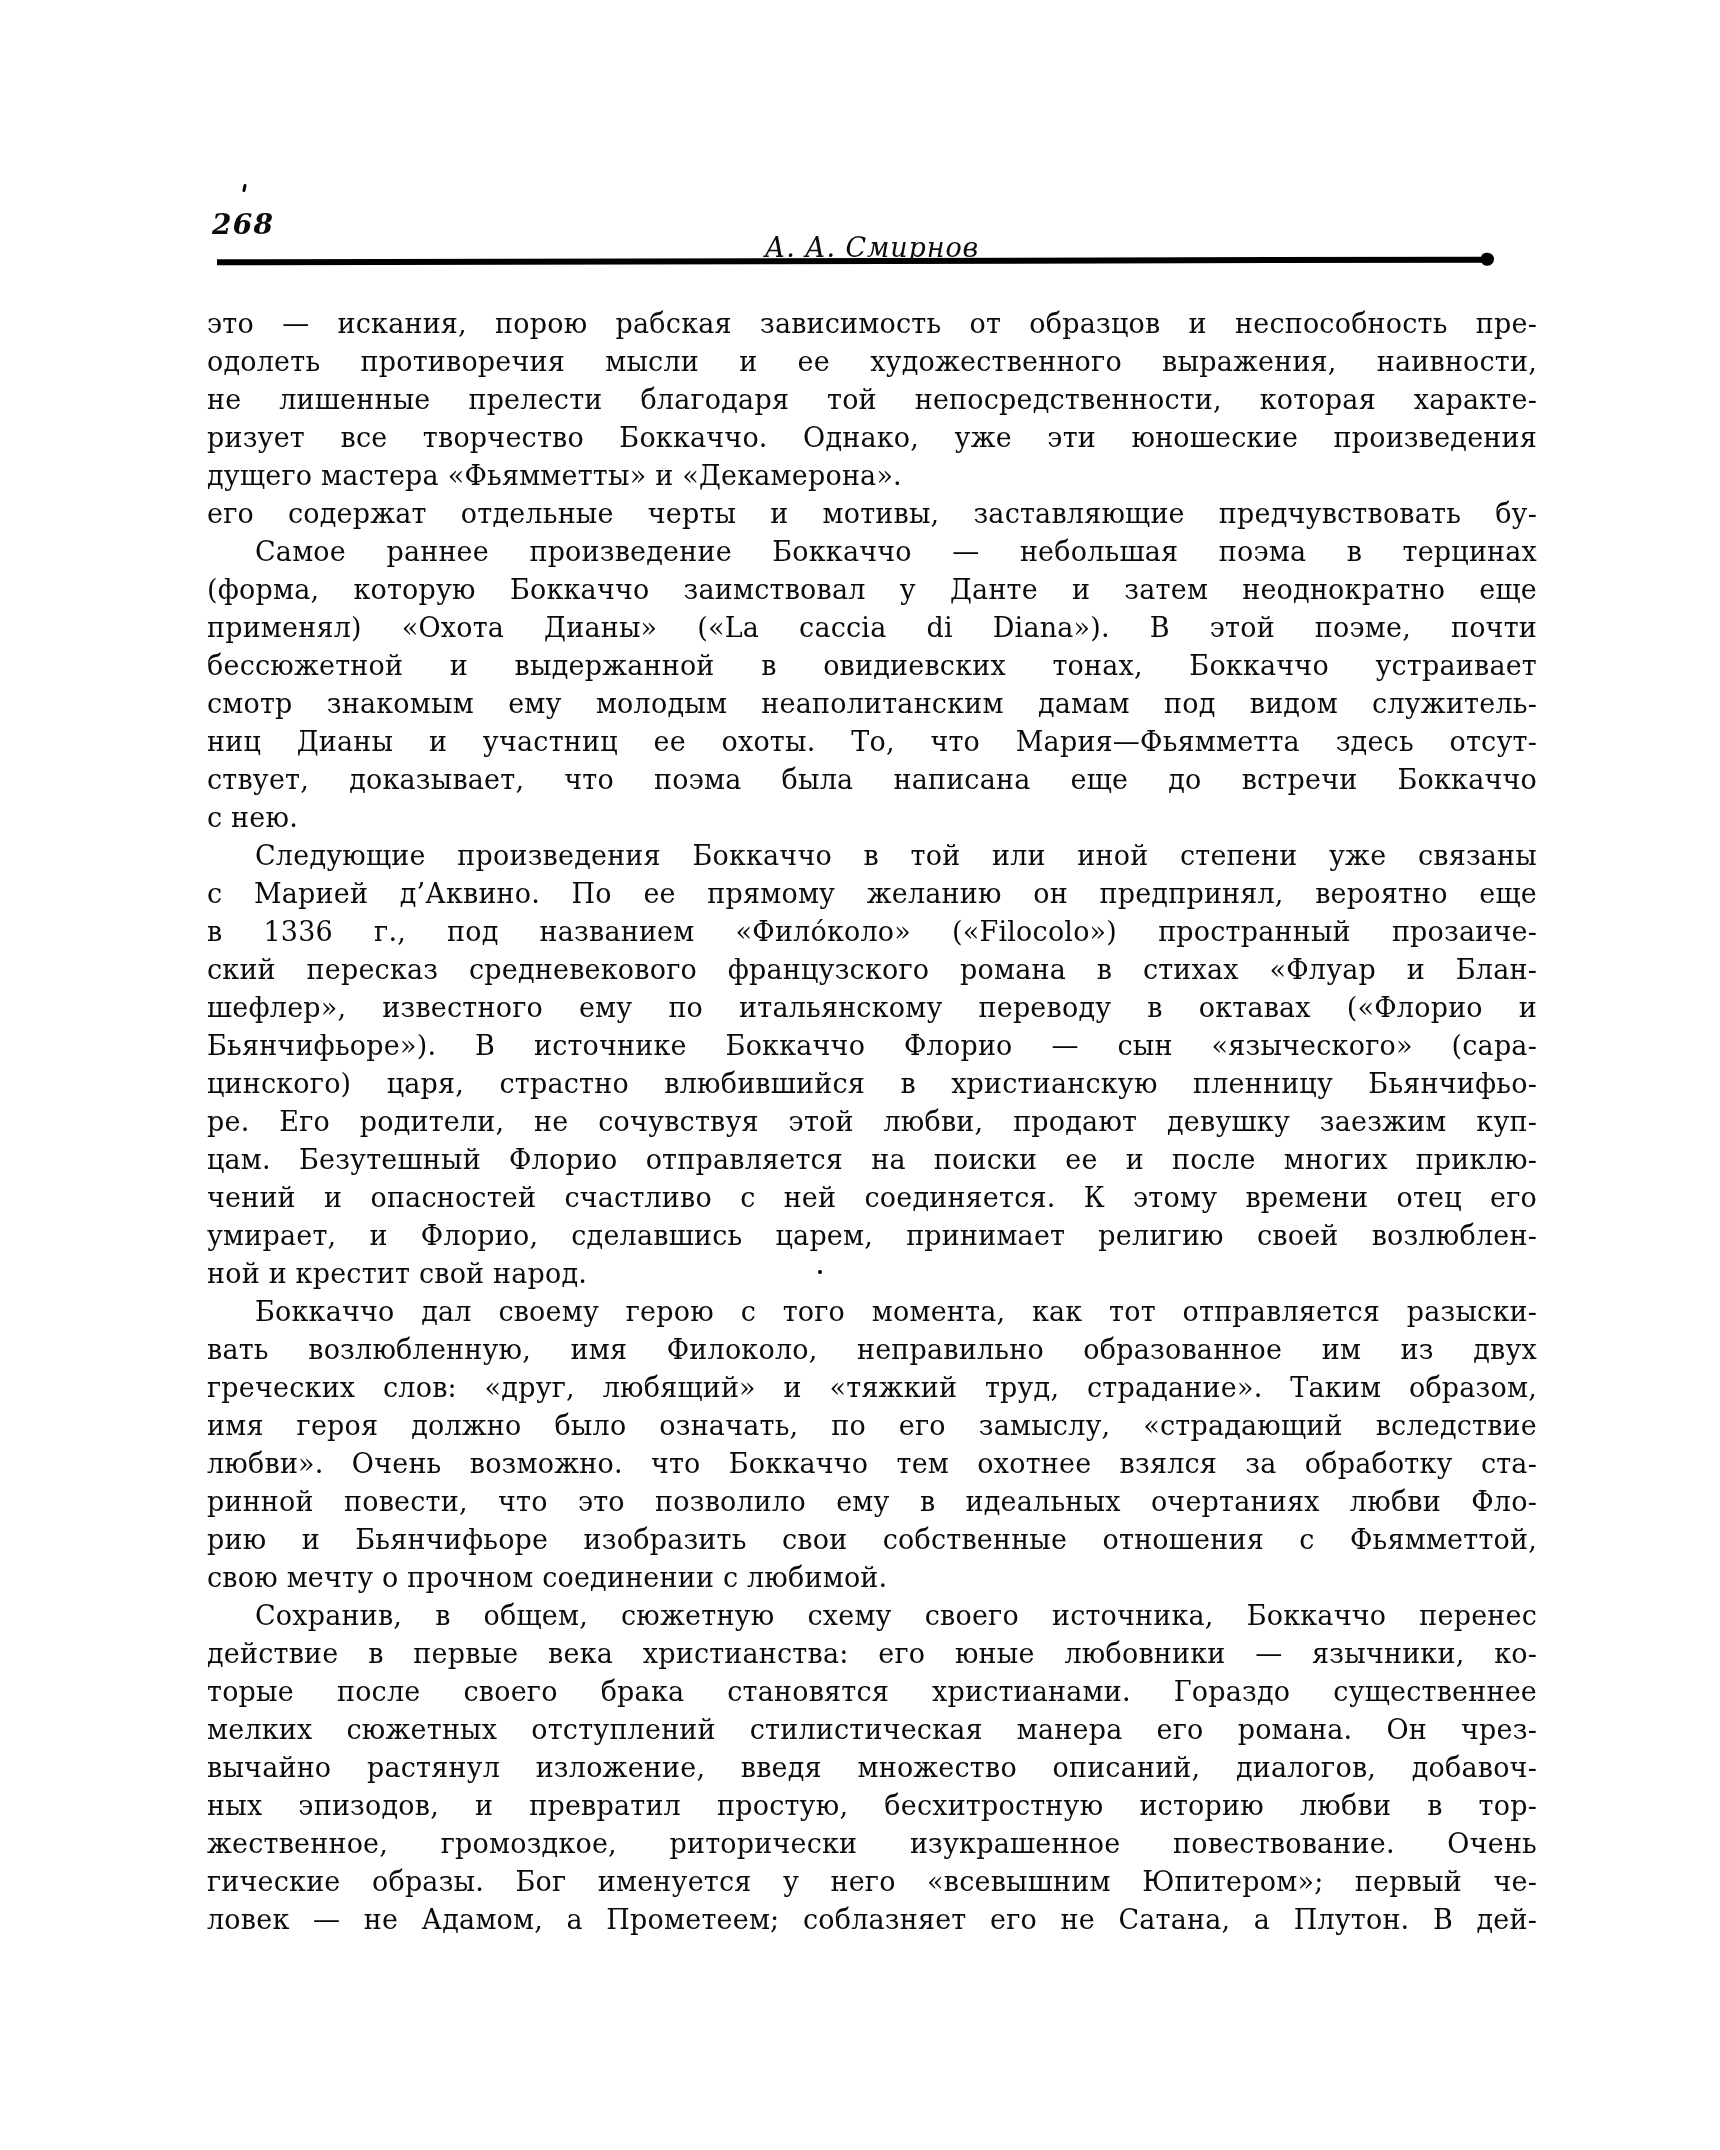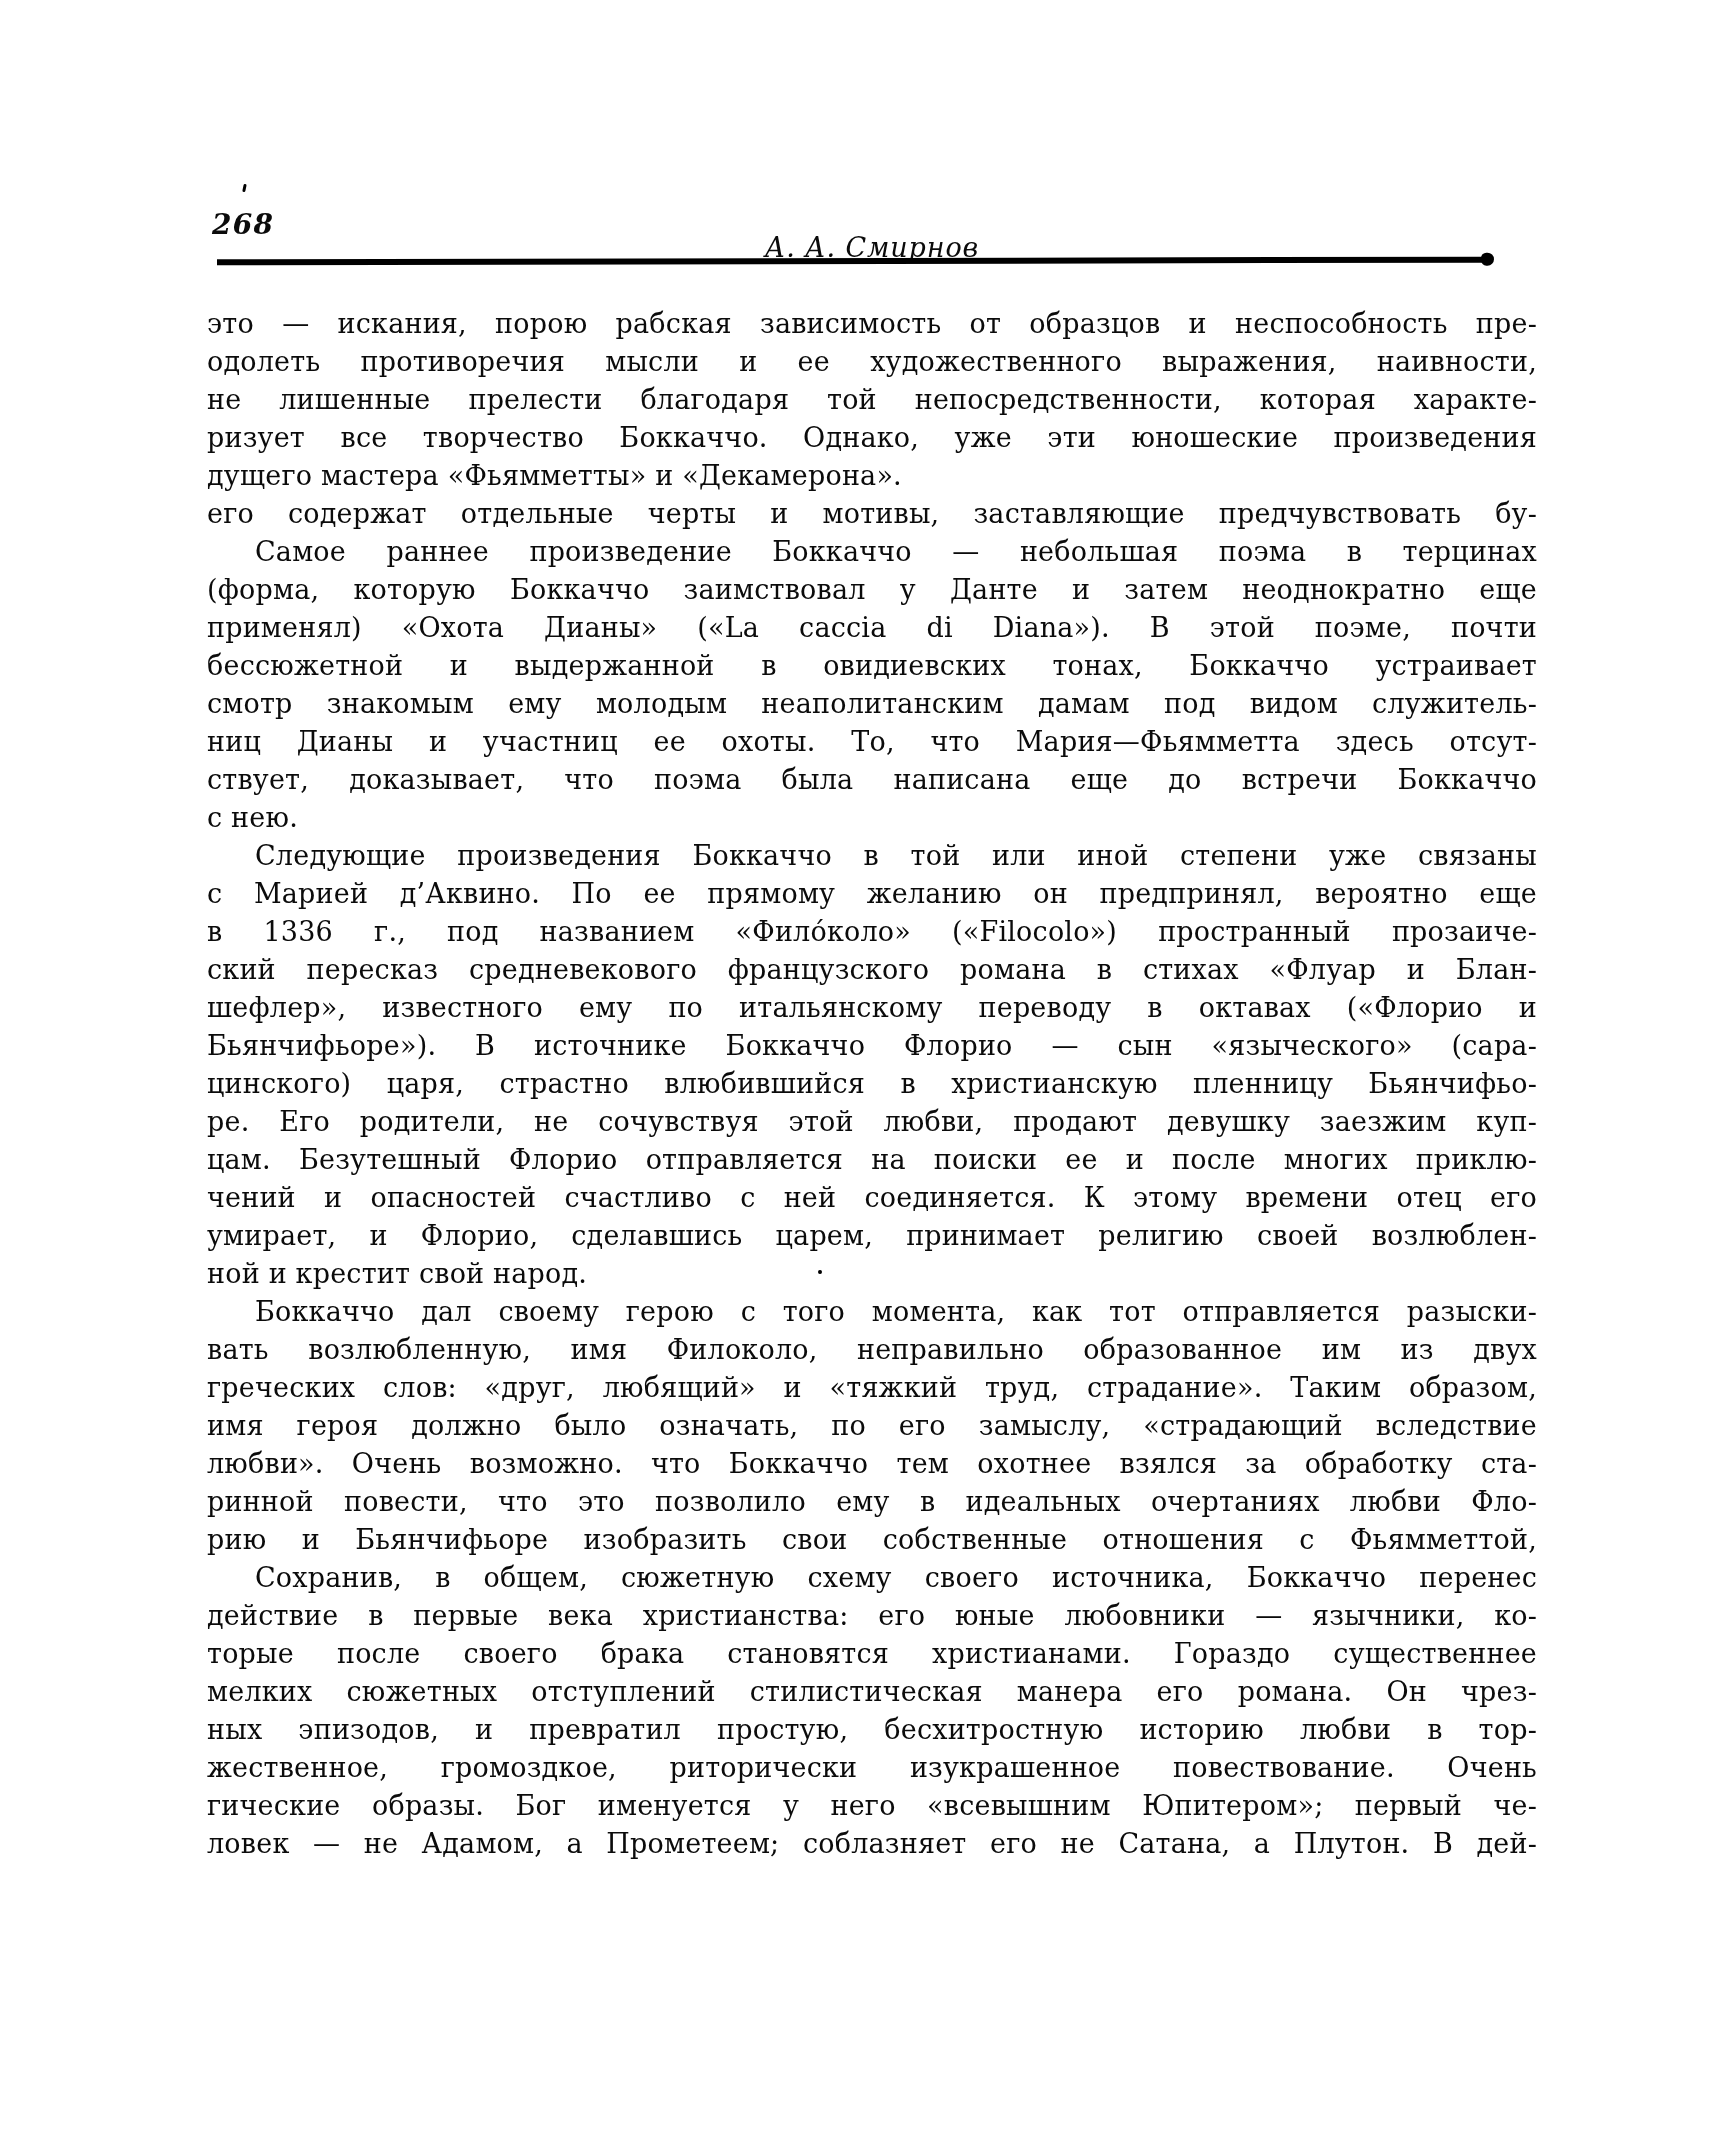--- a/index.html
+++ b/index.html
@@ -141,24 +141,26 @@
       <div class="line">чений и опасностей счастливо с ней соединяется. К этому времени отец его</div>
       <div class="line">умирает, и Флорио, сделавшись царем, принимает религию своей возлюблен-</div>
       <div class="line para-end">ной и крестит свой народ.</div>
       <div class="line indent">Боккаччо дал своему герою с того момента, как тот отправляется разыски-</div>
       <div class="line">вать возлюбленную, имя Филоколо, неправильно образованное им из двух</div>
       <div class="line">греческих слов: «друг, любящий» и «тяжкий труд, страдание». Таким образом,</div>
       <div class="line">имя героя должно было означать, по его замыслу, «страдающий вследствие</div>
       <div class="line">любви». Очень возможно. что Боккаччо тем охотнее взялся за обработку ста-</div>
       <div class="line">ринной повести, что это позволило ему в идеальных очертаниях любви Фло-</div>
       <div class="line">рию и Бьянчифьоре изобразить свои собственные отношения с Фьямметтой,</div>
+      <div class="line para-end">свою мечту о прочном соединении с любимой.</div>
       <div class="line indent">Сохранив, в общем, сюжетную схему своего источника, Боккаччо перенес</div>
       <div class="line">действие в первые века христианства: его юные любовники — язычники, ко-</div>
       <div class="line">торые после своего брака становятся христианами. Гораздо существеннее</div>
       <div class="line">мелких сюжетных отступлений стилистическая манера его романа. Он чрез-</div>
+      <div class="line">вычайно растянул изложение, введя множество описаний, диалогов, добавоч-</div>
       <div class="line">ных эпизодов, и превратил простую, бесхитростную историю любви в тор-</div>
       <div class="line">жественное, громоздкое, риторически изукрашенное повествование. Очень</div>
       <div class="line">гические образы. Бог именуется у него «всевышним Юпитером»; первый че-</div>
       <div class="line">ловек — не Адамом, а Прометеем; соблазняет его не Сатана, а Плутон. В дей-</div>
     </div>
 
 </div>
 
 
 </body></html>

